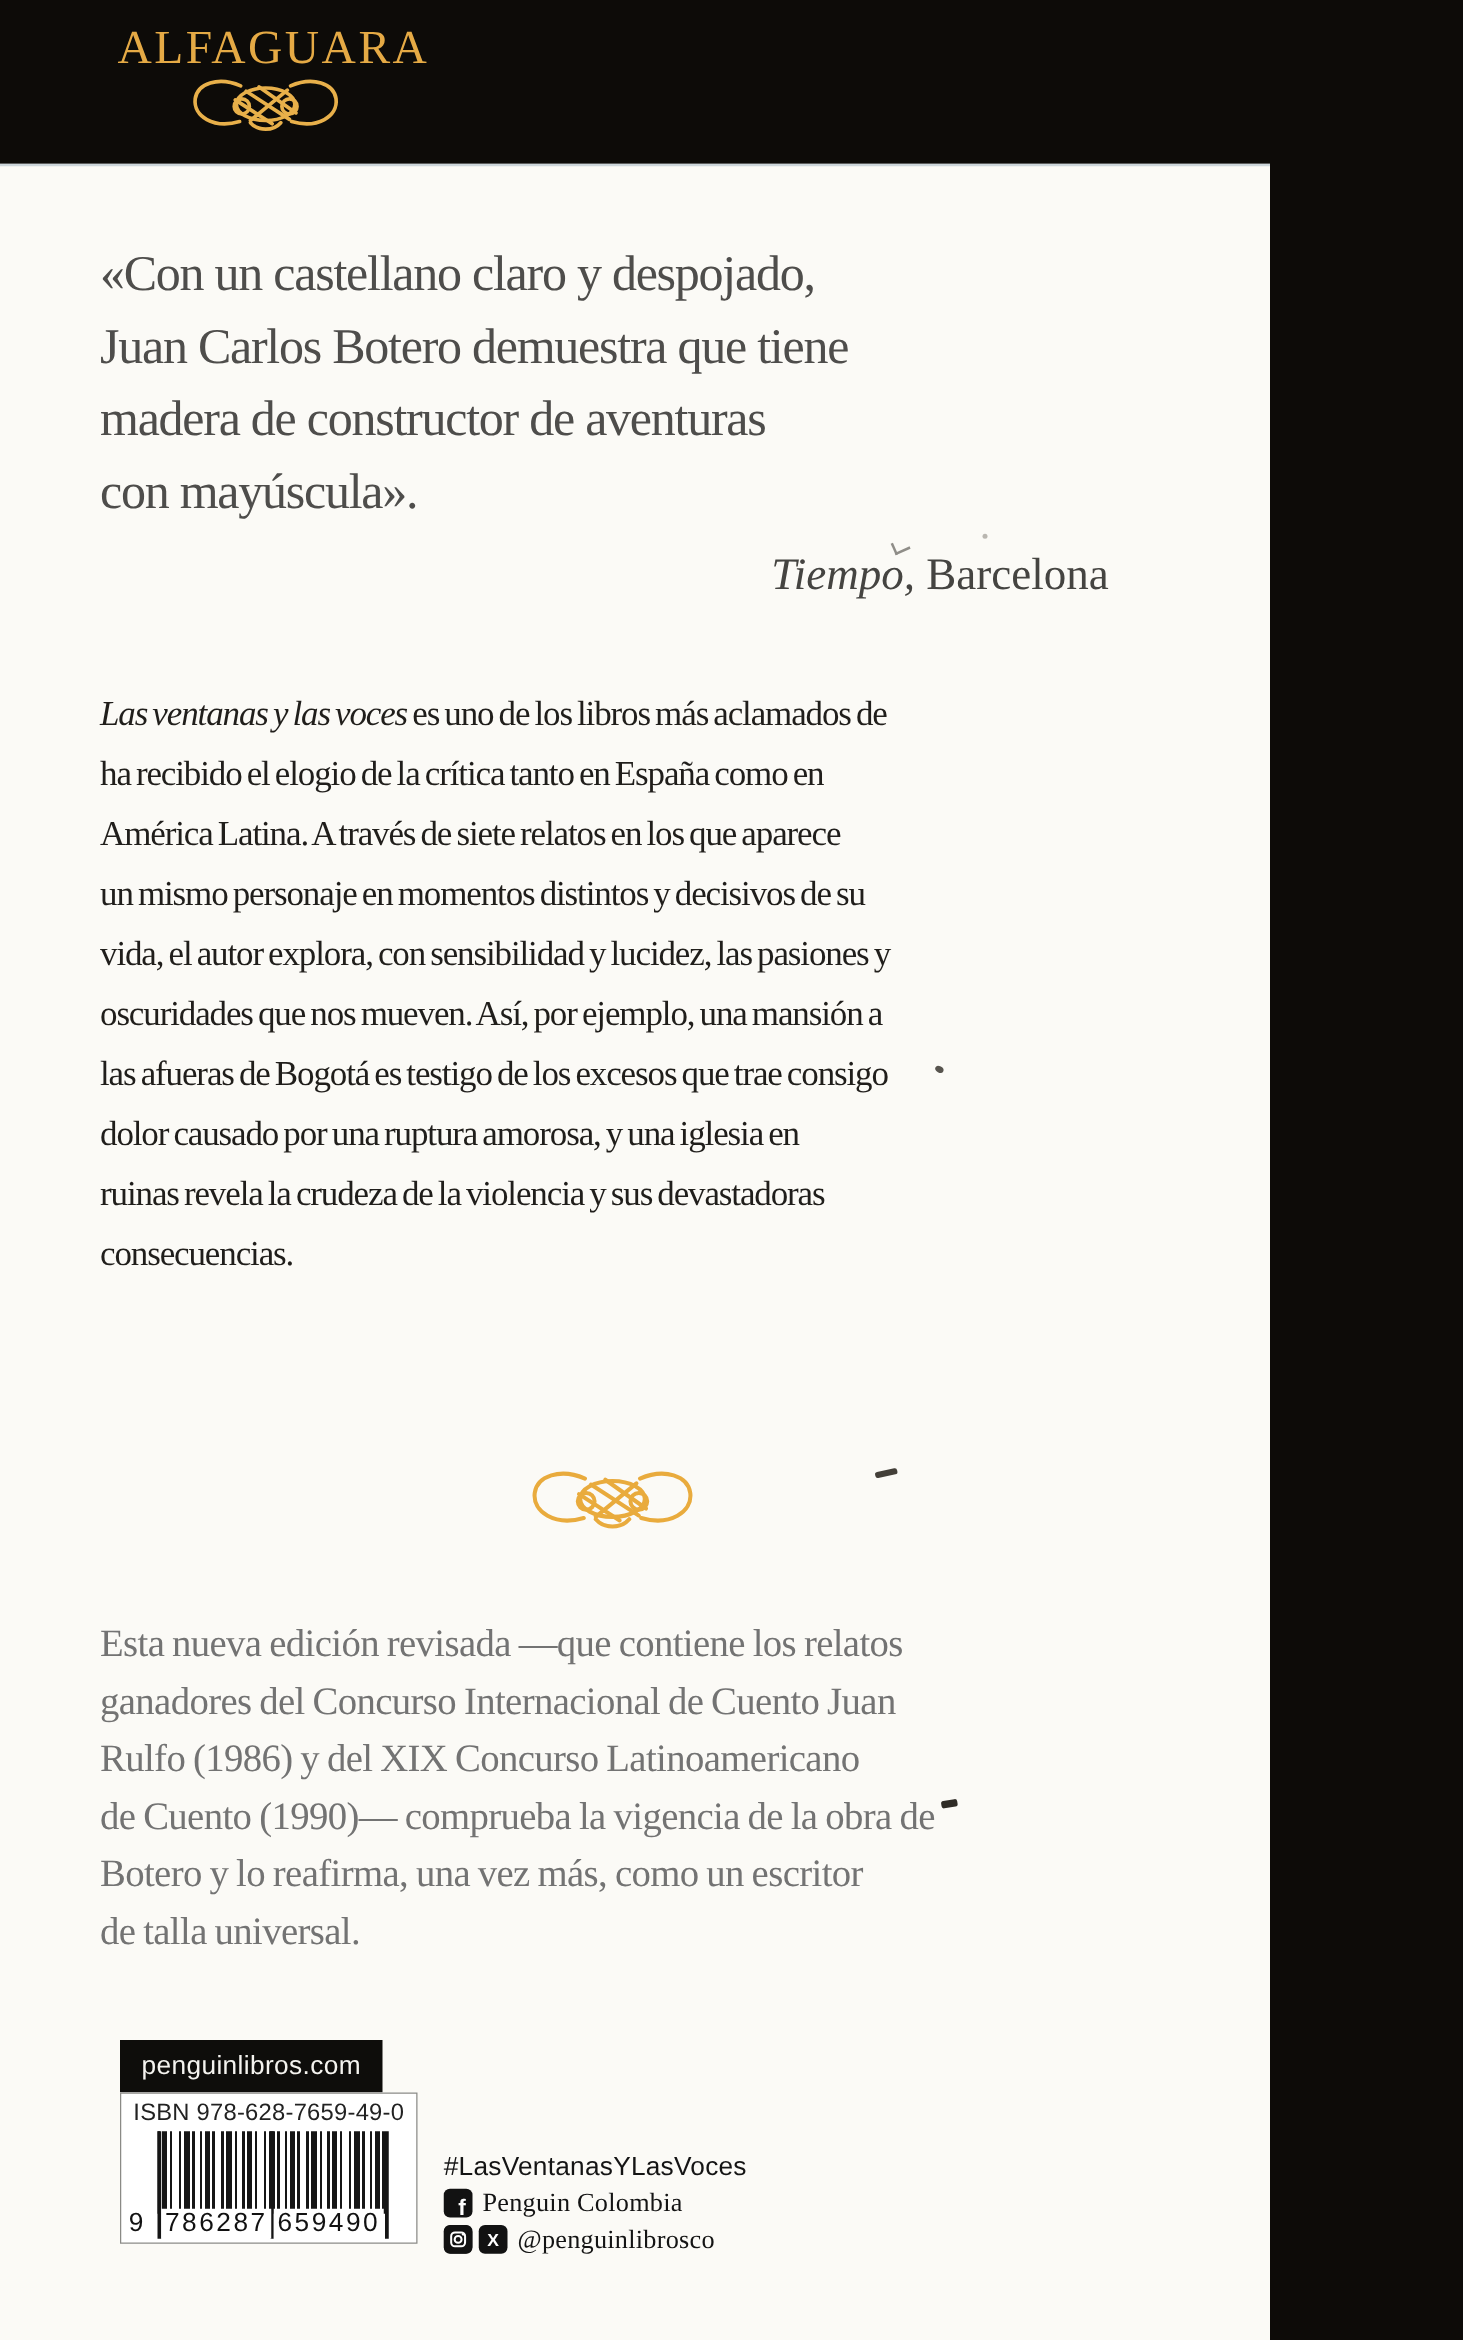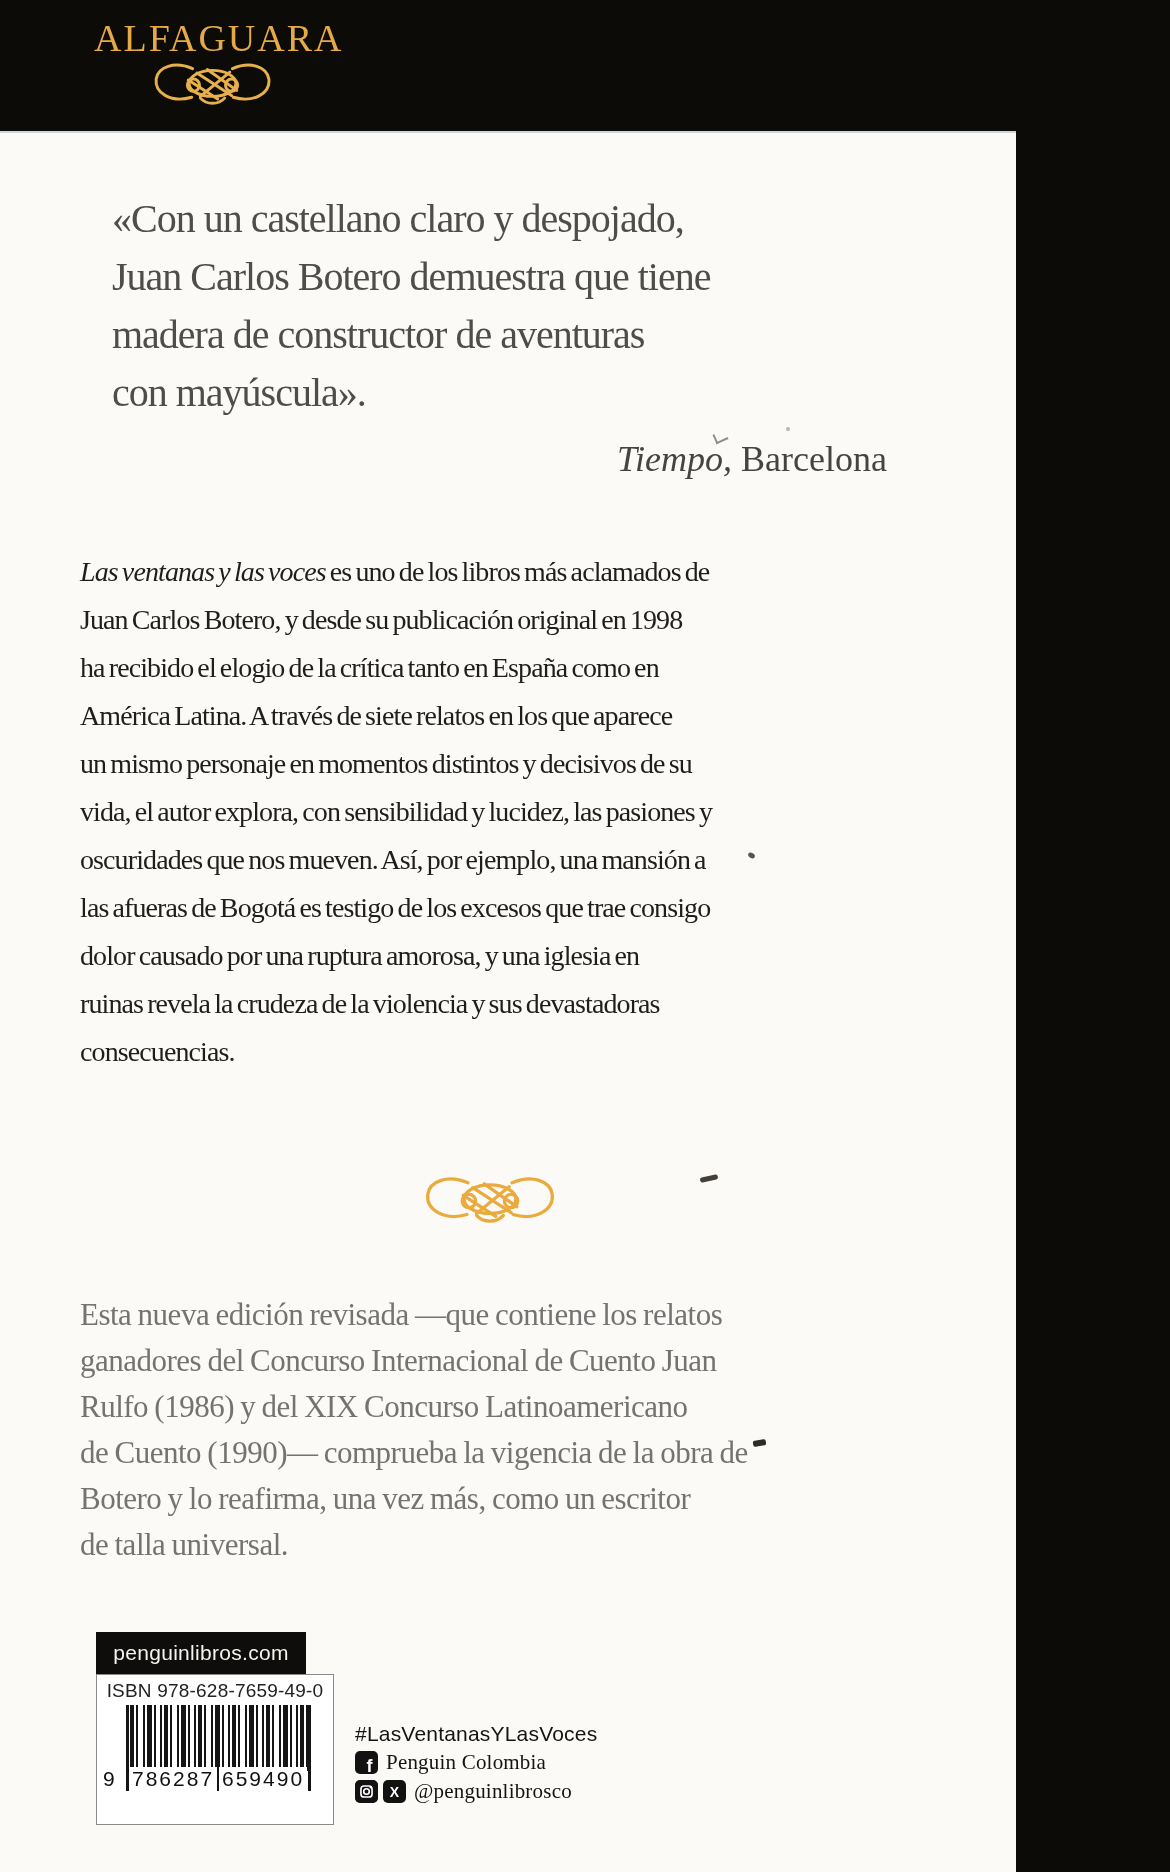--- a/index.html
+++ b/index.html
@@ -9,40 +9,40 @@
   .page{position:absolute;left:0;top:131px;width:1016px;height:1741px;background:#fbfaf6;}
   .page-edge{position:absolute;left:0;top:131px;width:1016px;height:2px;background:#b9c6ce;opacity:.7;}
 
   
   .brand-name{position:absolute;left:94px;top:16px;color:#e5aa45;font-size:38px;
               letter-spacing:2px;font-family:"Liberation Serif",serif;}
   .brand-knot{position:absolute;left:150px;top:60px;width:125px;height:52px;}
   .mid-knot{position:absolute;left:423px;top:1173px;width:134px;height:58px;}
 
   
-  .quote{position:absolute;left:80px;top:190px;color:#4e4d4b;font-size:40px;letter-spacing:-1px;margin-left:32px;}
+  .quote{position:absolute;left:80px;top:190px;color:#4e4d4b;font-size:40px;letter-spacing:-1px;}
   .quote-line{height:58px;line-height:58px;white-space:nowrap;}
   .quote-source{position:absolute;left:617px;top:438px;color:#454441;font-size:36px;white-space:nowrap;}
   .italic{font-style:italic;margin-top:34px;}
 
   
   .para1{position:absolute;left:80px;top:548px;color:#201e1b;font-size:28px;
          letter-spacing:-0.9px;word-spacing:-2px;}
   .para1 .para-line{height:48px;line-height:48px;white-space:nowrap;}
 
   
   .para2{position:absolute;left:80px;top:1292px;color:#737373;font-size:31px;
          letter-spacing:-0.5px;word-spacing:-1px;}
   .para2 .para-line{height:46px;line-height:46px;white-space:nowrap;}
 
   
   .web-bar{position:absolute;left:96px;top:1632px;width:210px;height:42px;background:#0e0d0b;
            color:#f4f3ef;font-family:"Liberation Sans",sans-serif;font-size:21px;
            line-height:42px;text-align:center;letter-spacing:.3px;}
-  .isbn-box{position:absolute;left:96px;top:1674px;width:238px;height:151px;background:#fff;
+  .isbn-box{position:absolute;left:96px;top:1674px;width:238px;height:121px;background:#fff;
             border:1px solid #8a8a86;box-sizing:border-box;}
   .isbn-label{position:absolute;left:0;top:5px;width:100%;text-align:center;color:#222;
               font-family:"Liberation Sans",sans-serif;font-size:19px;letter-spacing:.2px;}
   .bars{position:absolute;left:29px;top:30px;width:185px;height:66px;
         background:repeating-linear-gradient(90deg,
           #151515 0 2px,#fff 2px 4px,#151515 4px 8px,#fff 8px 10px,
           #151515 10px 12px,#fff 12px 17px,#151515 17px 19px,#fff 19px 21px,
           #151515 21px 26px,#fff 26px 28px,#151515 28px 30px,#fff 30px 34px);}
   .guard{position:absolute;top:30px;width:3px;height:86px;background:#151515;}
   .g1{left:29px;} .g2{left:119px;} .g3{left:211px;}
@@ -107,21 +107,20 @@
     </div>
   <div class="quote-source">
     <span class="italic">Tiempo,</span><span> Barcelona</span>
   </div>
 
   <div class="para1">
     <div class="para-line">
       <span class="italic">Las ventanas y las voces</span><span> es uno de los libros más aclamados de</span>
     </div>
     <div>
-        <div class="para-line">Juan Carlos Botero, y desde su publicación original en 1998</div>
         <div class="para-line">ha recibido el elogio de la crítica tanto en España como en</div>
         <div class="para-line">América Latina. A través de siete relatos en los que aparece</div>
         <div class="para-line">un mismo personaje en momentos distintos y decisivos de su</div>
         <div class="para-line">vida, el autor explora, con sensibilidad y lucidez, las pasiones y</div>
         <div class="para-line">oscuridades que nos mueven. Así, por ejemplo, una mansión a</div>
         <div class="para-line">las afueras de Bogotá es testigo de los excesos que trae consigo</div>
         <div class="para-line">dolor causado por una ruptura amorosa, y una iglesia en</div>
         <div class="para-line">ruinas revela la crudeza de la violencia y sus devastadoras</div>
         <div class="para-line">consecuencias.</div>
       </div>

